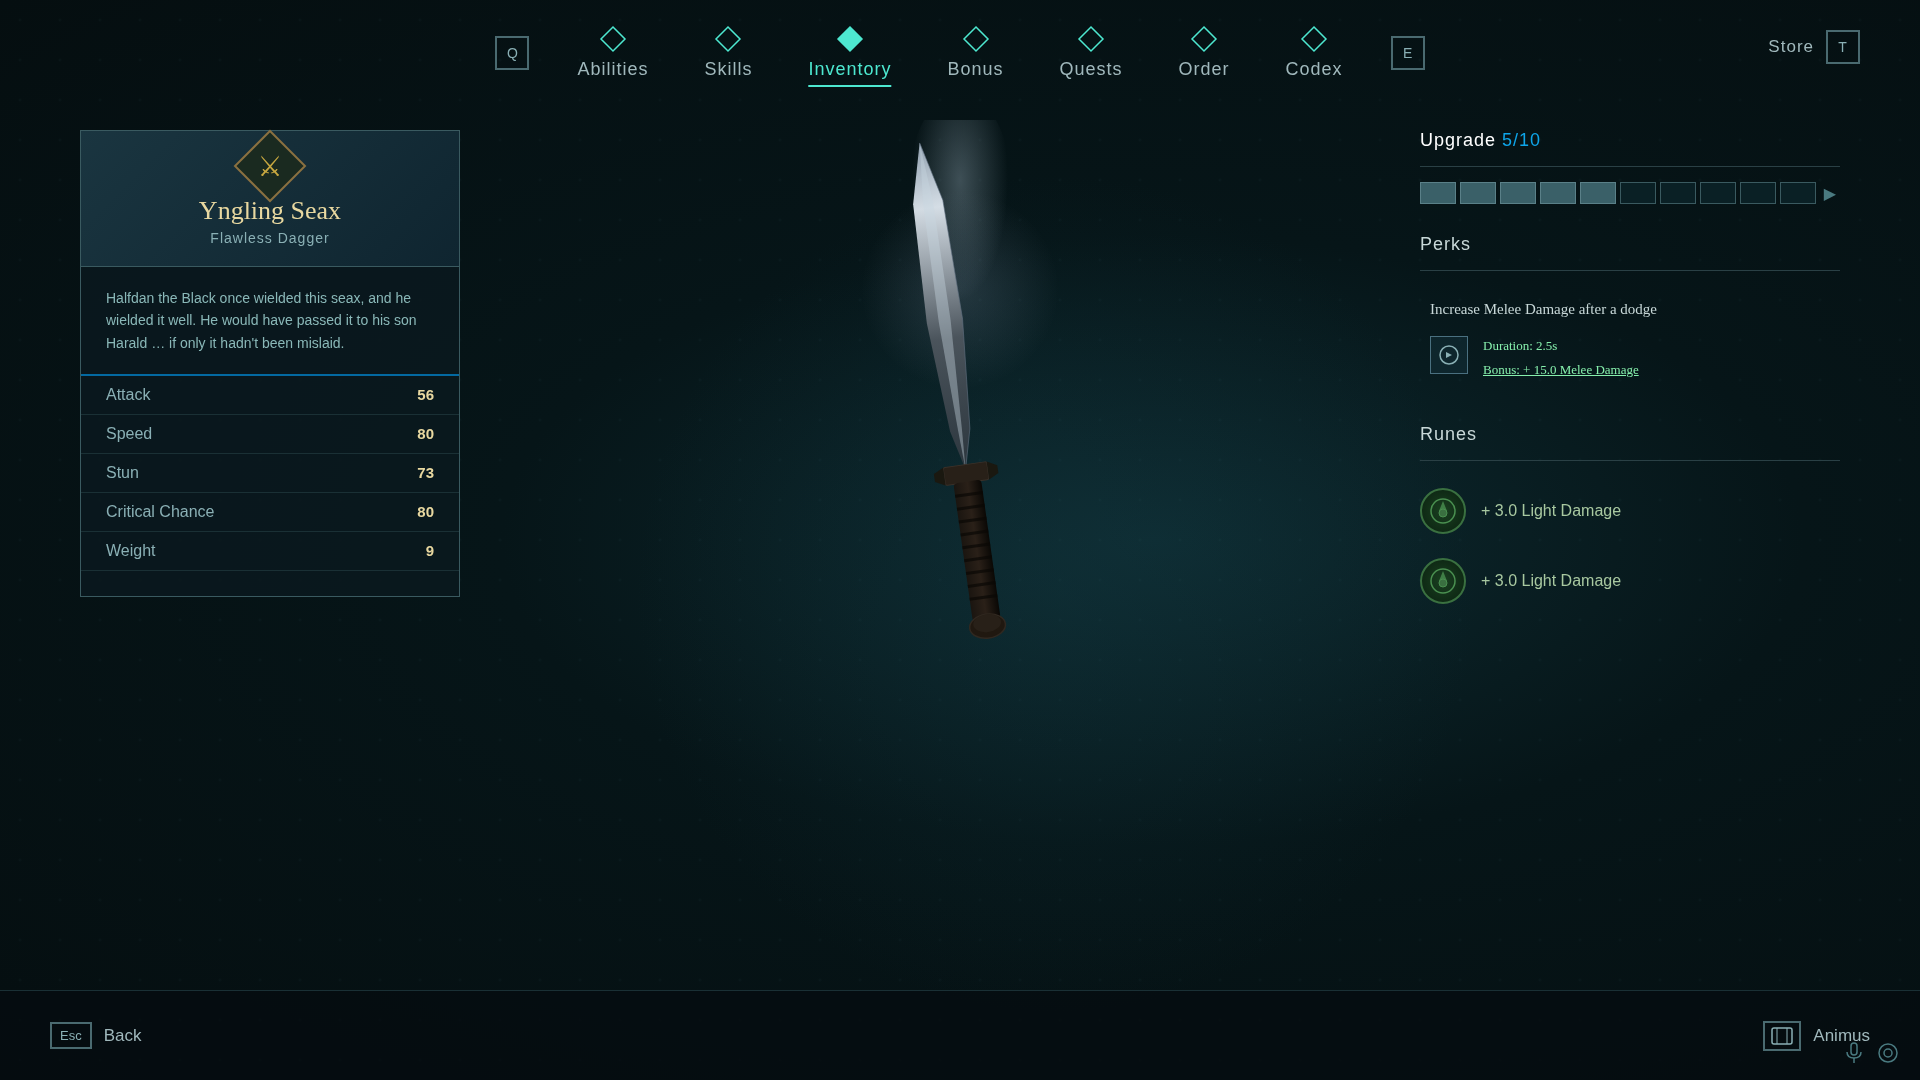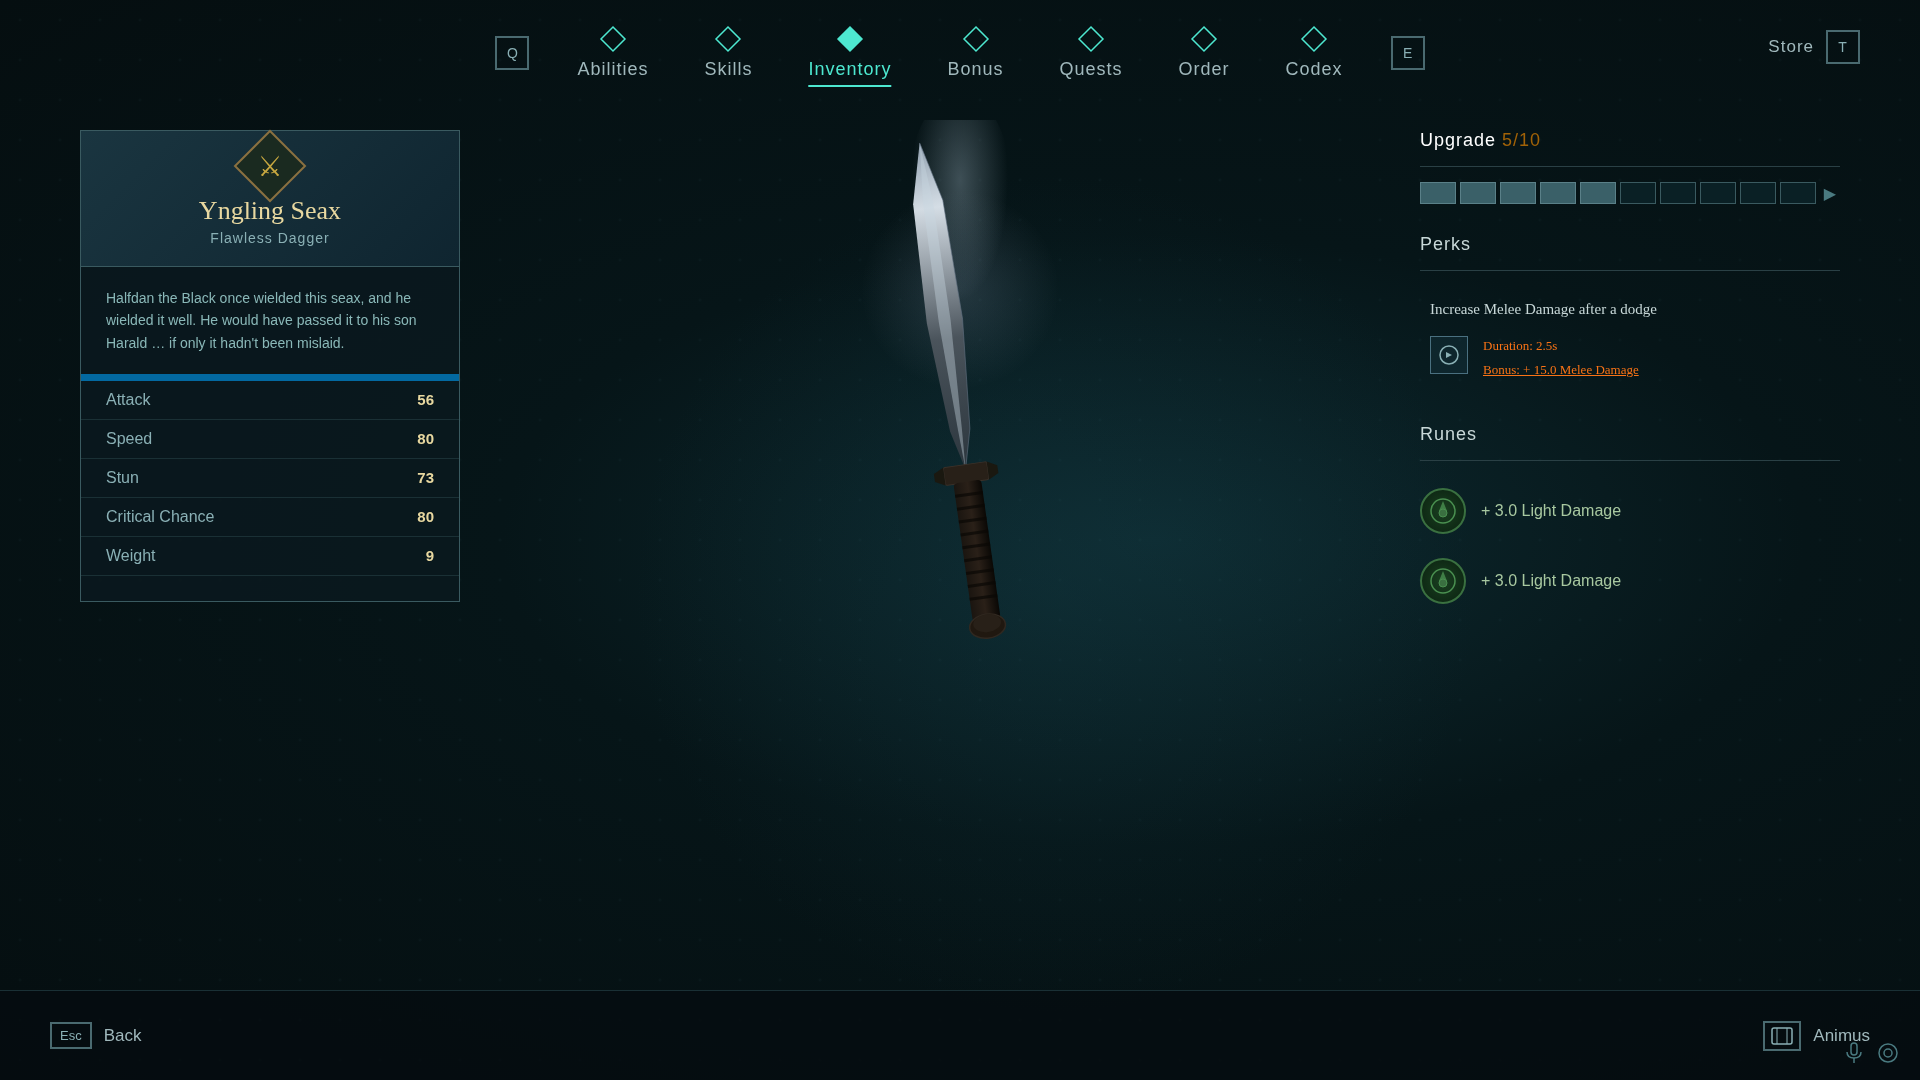--- a/index.html
+++ b/index.html
@@ -170,21 +170,21 @@
       font-family: 'Arial', sans-serif;
       letter-spacing: 1px;
     }
 
     .item-description {
       color: #8ab8b8;
       font-size: 14px;
       line-height: 1.6;
       padding: 20px 25px;
       font-family: 'Arial', sans-serif;
-      border-bottom: 7px solid #0369a1;
+      border-bottom: 2px solid #0369a1;
     }
 
     .stat-row {
       display: flex;
       justify-content: space-between;
       padding: 10px 25px;
       border-bottom: 1px solid #1a3035;
       font-family: 'Arial', sans-serif;
     }
 
@@ -276,21 +276,21 @@
       background: rgba(20,50,60,0.5);
     }
 
     .perk-main {
       color: #c8d8d8;
       font-size: 15px;
       margin-bottom: 5px;
     }
 
     .perk-detail {
-      color: #f97316;
+      color: #86efac;
       font-size: 13px;
       line-height: 1.5;
     }
 
     
     .runes-section {}
 
     .rune-item {
       display: flex;
       align-items: center;
@@ -583,21 +583,21 @@
         <ellipse cx="90" cy="505" rx="14" ry="9" fill="#282018"></ellipse>
       </g>
     </svg>
   </div>
 </div>
 
 <div class="right-panel">
 
   <div class="upgrade-section">
     <div class="section-title">
-      <span>Upgrade</span>&nbsp;<span style="color:#a16207">5/10</span>
+      <span>Upgrade</span>&nbsp;<span style="color:#0ea5e9">5/10</span>
     </div>
     <div class="upgrade-divider"></div>
     <div class="upgrade-bar">
       <div class="upgrade-segment filled"></div>
       <div class="upgrade-segment filled"></div>
       <div class="upgrade-segment filled"></div>
       <div class="upgrade-segment filled"></div>
       <div class="upgrade-segment filled"></div>
       <div class="upgrade-segment"></div>
       <div class="upgrade-segment"></div>

